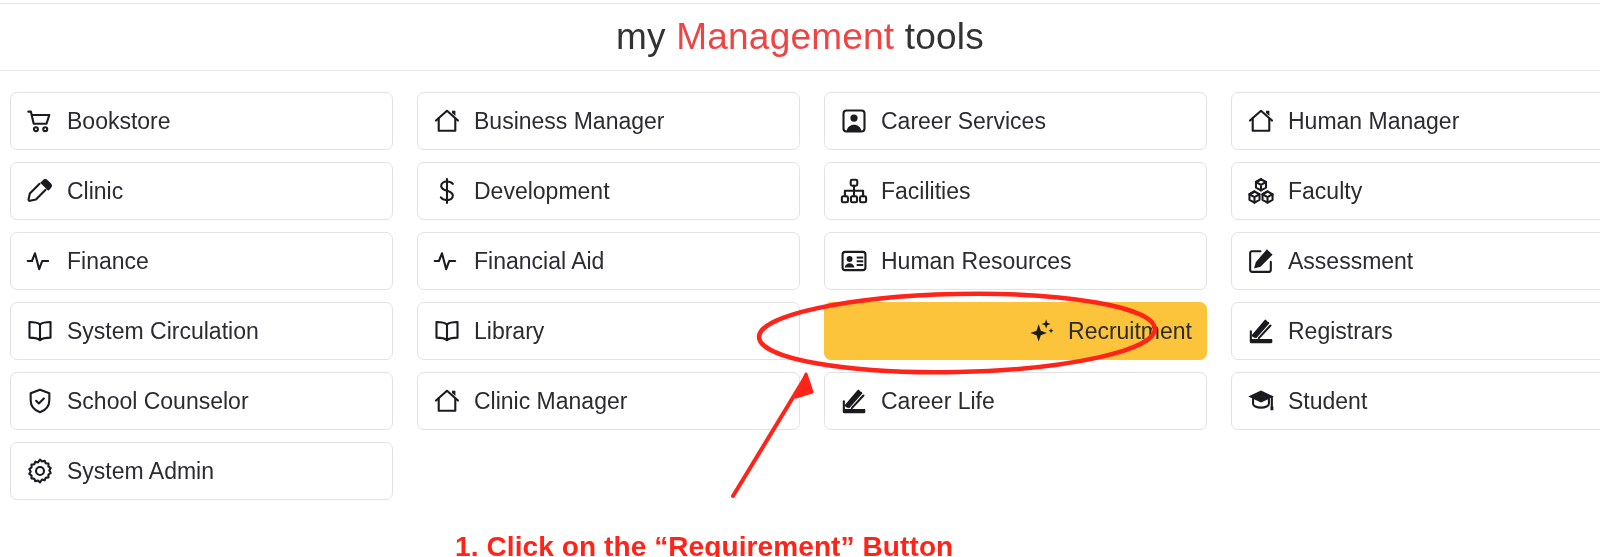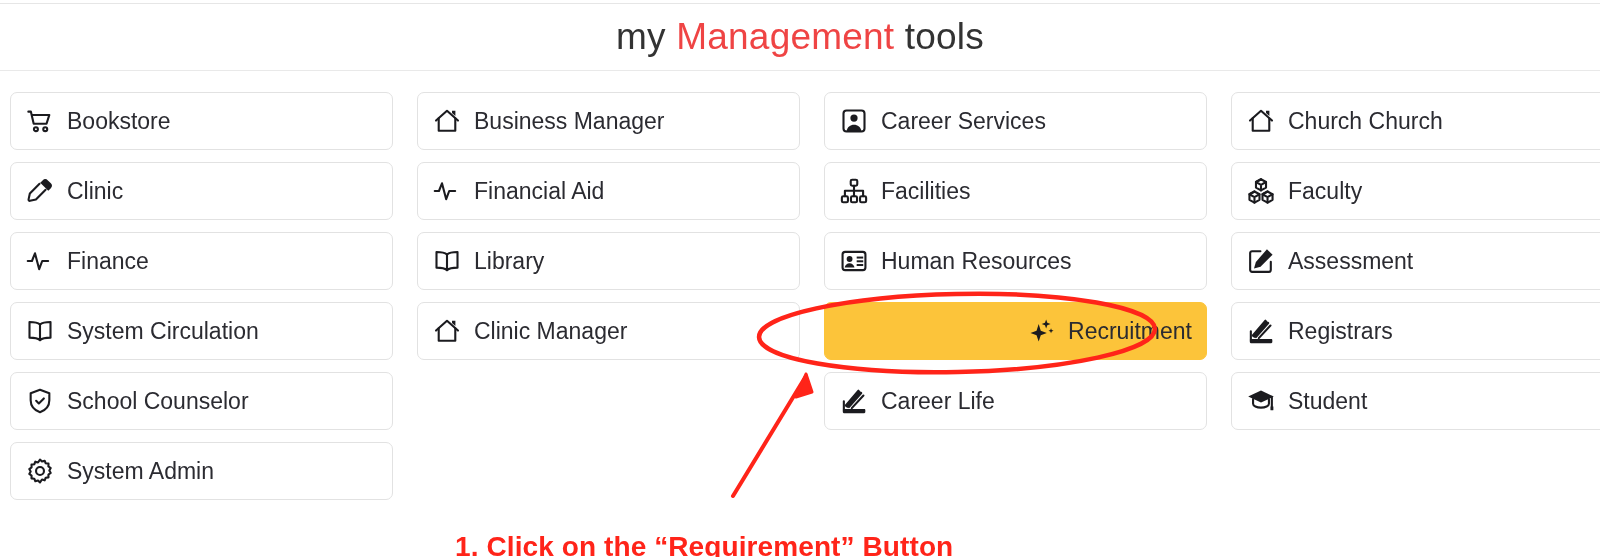--- a/index.html
+++ b/index.html
@@ -181,20 +181,29 @@
               <path fill="none" stroke="currentColor" stroke-width="1.8" stroke-linecap="round" stroke-linejoin="round" d="M2.6 11.6 12 3.2l9.4 8.4"></path>
               <path fill="none" stroke="currentColor" stroke-width="1.8" stroke-linecap="round" stroke-linejoin="round" d="M4.9 9.6v10.7h14.2V9.6"></path>
               <path d="M16.3 3.2h2.9v4.6l-2.9-2.6z" fill="currentColor"></path>
             </svg>
           </span>
           <span class="tile-label">Business Manager</span>
         </div>
         <div class="tile">
           <span class="tile-icon">
             <svg viewBox="0 0 24 24">
+              <path fill="none" stroke="currentColor" stroke-width="1.8" stroke-linecap="round" stroke-linejoin="round" d="M12 1.8v20.4"></path>
+              <path fill="none" stroke="currentColor" stroke-width="1.8" stroke-linecap="round" stroke-linejoin="round" d="M17 5.9c-1-1.4-2.8-2.1-5-2.1-3 0-5 1.6-5 3.9 0 2.5 2.2 3.3 5 4.1 2.8.8 5 1.6 5 4.1 0 2.3-2 3.9-5 3.9-2.4 0-4.3-.8-5.3-2.4"></path>
+            </svg>
+          </span>
+          <span class="tile-label">Development</span>
+        </div>
+        <div class="tile">
+          <span class="tile-icon">
+            <svg viewBox="0 0 24 24">
               <path fill="none" stroke="currentColor" stroke-width="1.8" stroke-linecap="round" stroke-linejoin="round" d="M1.5 12h3.6l2.6-6.6 3.6 13.6 2.6-7h5.1"></path>
             </svg>
           </span>
           <span class="tile-label">Financial Aid</span>
         </div>
         <div class="tile">
           <span class="tile-icon">
             <svg viewBox="0 0 24 24">
               <path fill="none" stroke="currentColor" stroke-width="1.8" stroke-linecap="round" stroke-linejoin="round" d="M12 6.4C10.4 5 8 4.3 3 4.3v13.4c5 0 7.4.7 9 2.1 1.6-1.4 4-2.1 9-2.1V4.3c-5 0-7.4.7-9 2.1z"></path>
               <path fill="none" stroke="currentColor" stroke-width="1.8" stroke-linecap="round" stroke-linejoin="round" d="M12 6.4v13.4"></path>
@@ -274,21 +283,21 @@
       </div>
       <div class="col">
         <div class="tile">
           <span class="tile-icon">
             <svg viewBox="0 0 24 24">
               <path fill="none" stroke="currentColor" stroke-width="1.8" stroke-linecap="round" stroke-linejoin="round" d="M2.6 11.6 12 3.2l9.4 8.4"></path>
               <path fill="none" stroke="currentColor" stroke-width="1.8" stroke-linecap="round" stroke-linejoin="round" d="M4.9 9.6v10.7h14.2V9.6"></path>
               <path d="M16.3 3.2h2.9v4.6l-2.9-2.6z" fill="currentColor"></path>
             </svg>
           </span>
-          <span class="tile-label">Church Church</span>
+          <span class="tile-label">Human Manager</span>
         </div>
         <div class="tile">
           <span class="tile-icon">
             <svg viewBox="0 0 24 24">
               <path fill="none" stroke="currentColor" stroke-width="1.8" stroke-linecap="round" stroke-linejoin="round" d="M12 1.9 16.3 4.3v4.8L12 11.5 7.7 9.1V4.3z"></path>
               <path fill="none" stroke="currentColor" stroke-width="1.8" stroke-linecap="round" stroke-linejoin="round" d="M12 1.9 7.7 4.3 12 6.7l4.3-2.4M12 6.7v4.8"></path>
               <path fill="none" stroke="currentColor" stroke-width="1.8" stroke-linecap="round" stroke-linejoin="round" d="M6.4 12.4 10.7 14.8v4.8L6.4 22 2.1 19.6v-4.8z"></path>
               <path fill="none" stroke="currentColor" stroke-width="1.8" stroke-linecap="round" stroke-linejoin="round" d="M6.4 12.4 2.1 14.8 6.4 17.2l4.3-2.4M6.4 17.2V22"></path>
               <path fill="none" stroke="currentColor" stroke-width="1.8" stroke-linecap="round" stroke-linejoin="round" d="M17.6 12.4 21.9 14.8v4.8L17.6 22l-4.3-2.4v-4.8z"></path>
               <path fill="none" stroke="currentColor" stroke-width="1.8" stroke-linecap="round" stroke-linejoin="round" d="M17.6 12.4 13.3 14.8l4.3 2.4 4.3-2.4M17.6 17.2V22"></path>

